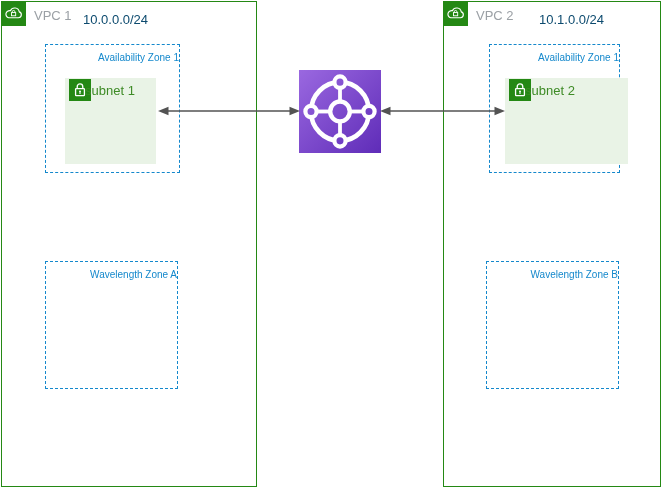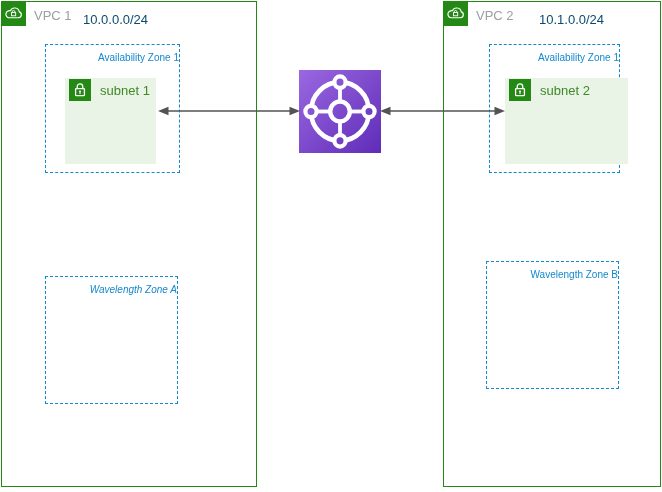--- a/index.html
+++ b/index.html
@@ -21,32 +21,32 @@
   #vpc1-box .vpc-cidr{left:81px;}
   #vpc2-box .vpc-cidr{left:95px;}
   .zone-box{
     position:absolute;border:1px dashed #1488CC;box-sizing:border-box;background:transparent;
   }
   .zone-label{
     display:block;text-align:right;margin-top:7px;font-size:10px;color:#1488CC;white-space:nowrap;
   }
   #vpc1-az{left:43px;top:42px;width:135px;height:129px;}
   #vpc2-az{left:45px;top:42px;width:131px;height:129px;}
-  #vpc1-wz{left:43px;top:274px;width:133px;height:128px;font-style:italic;}
+  #vpc1-wz{left:43px;top:259px;width:133px;height:128px;}
   #vpc2-wz{left:42px;top:259px;width:133px;height:128px;}
   .subnet{
     position:absolute;width:91px;height:86px;background:#E9F3E6;
   }
   #vpc1-az .subnet{left:19px;top:33px;}
   #vpc2-az .subnet{left:15px;top:33px;padding-left:32px;}
   .subnet-icon{
     position:absolute;left:4px;top:1px;width:22px;height:22px;background:#248814;
     display:flex;align-items:center;justify-content:center;
   }
-  .subnet-label{position:absolute;left:35px;top:5px;font-size:13px;color:#3E8B26;white-space:nowrap;}
+  .subnet-label{position:absolute;left:20px;top:5px;font-size:13px;color:#3E8B26;white-space:nowrap;}
   #tgw{
     position:absolute;left:299px;top:70px;width:82px;height:83px;
   }
   .arrow{position:absolute;top:104px;height:14px;}
   #arrow-left{left:158px;width:142px;}
   #arrow-right{left:380px;width:125px;}
 </style>
 </head>
 <body>
 

